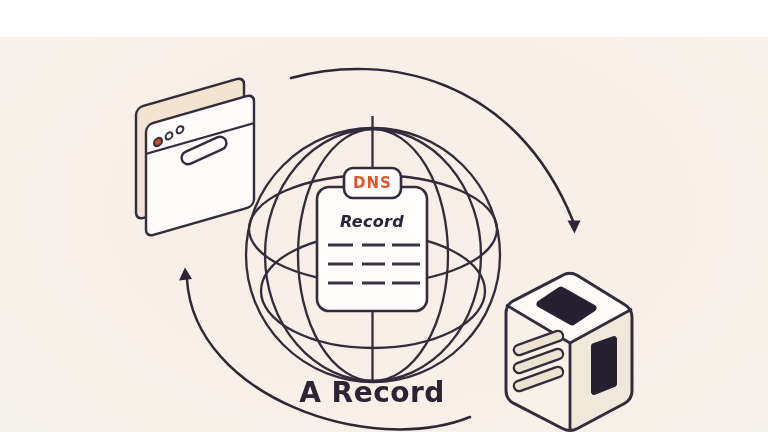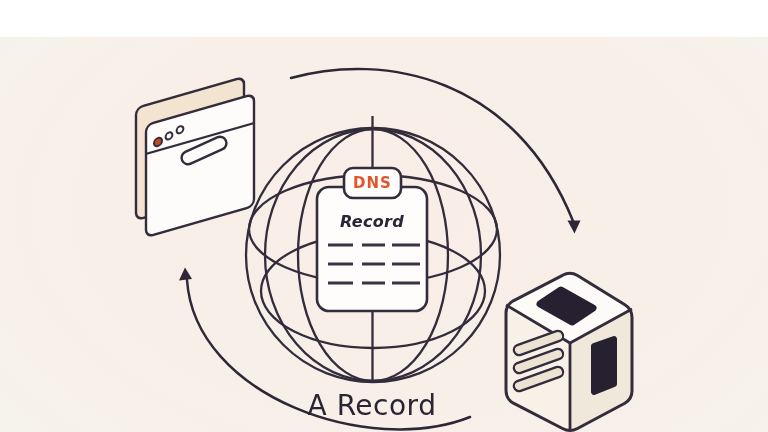--- a/index.html
+++ b/index.html
@@ -22,22 +22,22 @@
   .label-dns{
     left:372.5px;top:146px;
     font-size:15px;font-weight:700;letter-spacing:1px;
     color:#e2552c;
   }
   .label-record{
     left:372px;top:184px;
     font-size:16px;font-weight:700;letter-spacing:.3px;font-style:italic;
   }
   .label-caption{
-    left:372px;top:368px;
-    font-size:28px;font-weight:400;letter-spacing:.5px;
+    left:372px;top:355px;
+    font-size:28px;font-weight:700;letter-spacing:.5px;
   }
 </style>
 </head>
 <body>
 
 <div class="stage">
   <svg width="768" height="432" viewBox="0 0 768 432">
 
     <g fill="none" stroke="#332c3b" stroke-width="2.3">
       <circle cx="373" cy="218" r="127"></circle>

